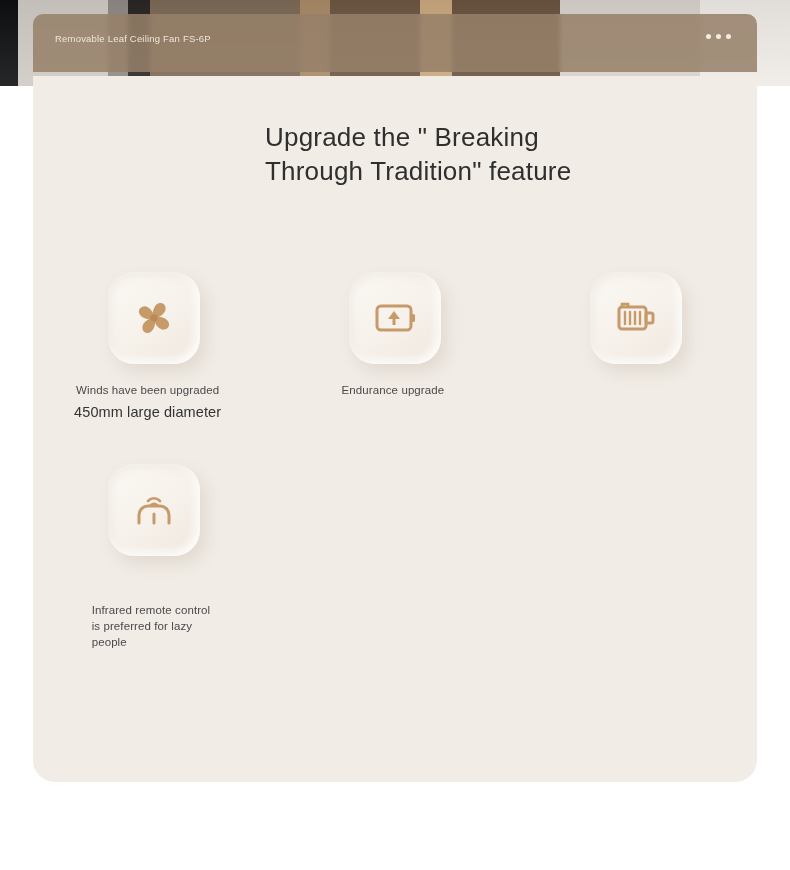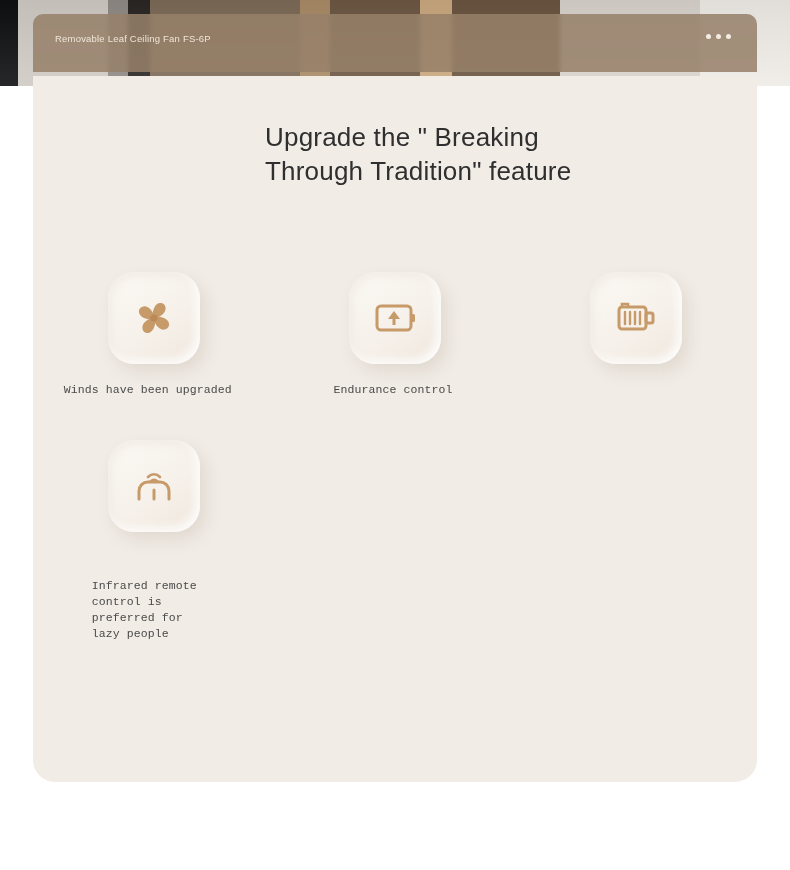--- a/index.html
+++ b/index.html
@@ -112,21 +112,20 @@
 
   .grid {
     position: absolute;
     left: 0;
     top: 196px;
     width: 724px;
   }
   .row {
     display: flex;
     width: 724px;
-    font-family: Liberation Mono, monospace;
   }
   .row-2 {
     margin-top: 42px;
   }
   .cell {
     width: 241.3px;
     display: flex;
     flex-direction: column;
     align-items: center;
   }
@@ -220,33 +219,34 @@
                 <path d="M28 26c-1.6-5.6-5.6-10-10.2-9.6-3.6.3-5.6 3.4-4.6 6.8 1.1 3.8 6.6 6.2 12.2 6.2 1.3 0 2.3-1.4 2.6-3.4z"></path>
                 <path d="M30 28c5.6-1.6 10-5.6 9.6-10.2-.3-3.6-3.4-5.6-6.8-4.6-3.8 1.1-6.2 6.6-6.2 12.2 0 1.3 1.4 2.3 3.4 2.6z"></path>
                 <path d="M28 30c1.6 5.6 5.6 10 10.2 9.6 3.6-.3 5.6-3.4 4.6-6.8-1.1-3.8-6.6-6.2-12.2-6.2-1.3 0-2.3 1.4-2.6 3.4z"></path>
                 <path d="M26 28c-5.6 1.6-10 5.6-9.6 10.2.3 3.6 3.4 5.6 6.8 4.6 3.8-1.1 6.2-6.6 6.2-12.2 0-1.3-1.4-2.3-3.4-2.6z"></path>
                 <circle cx="28" cy="28" r="3.6" fill="#b98a58"></circle>
               </g>
             </svg>
           </div>
           <div class="caption">
             <div class="cap-small">Winds have been upgraded</div>
+            <div class="cap-large">450mm large diameter</div>
           </div>
         </div>
 
         <div class="cell cell-2">
           <div class="tile">
             <svg width="56" height="56" viewBox="0 0 56 56" fill="none">
               <rect x="10" y="16" width="34" height="24" rx="4" stroke="#c79a6a" stroke-width="3"></rect>
               <rect x="44" y="24" width="4" height="8" rx="1.5" fill="#c79a6a"></rect>
               <path d="M27 21l-6 8h4.5v6h3v-6H33l-6-8z" fill="#c79a6a"></path>
             </svg>
           </div>
           <div class="caption">
-            <div class="cap-small">Endurance control</div>
+            <div class="cap-small">Endurance upgrade</div>
           </div>
         </div>
 
         <div class="cell cell-3">
           <div class="tile">
             <svg width="56" height="56" viewBox="0 0 56 56" fill="none">
               <rect x="11" y="17" width="27" height="22" rx="3" stroke="#c79a6a" stroke-width="3"></rect>
               <path d="M17 22v12M22 22v12M27 22v12M32 22v12" stroke="#c79a6a" stroke-width="2.4" stroke-linecap="round"></path>
               <rect x="38" y="23" width="7" height="10" rx="2" stroke="#c79a6a" stroke-width="3"></rect>
               <path d="M14 17v-3h6v3" stroke="#c79a6a" stroke-width="2.6"></path>

